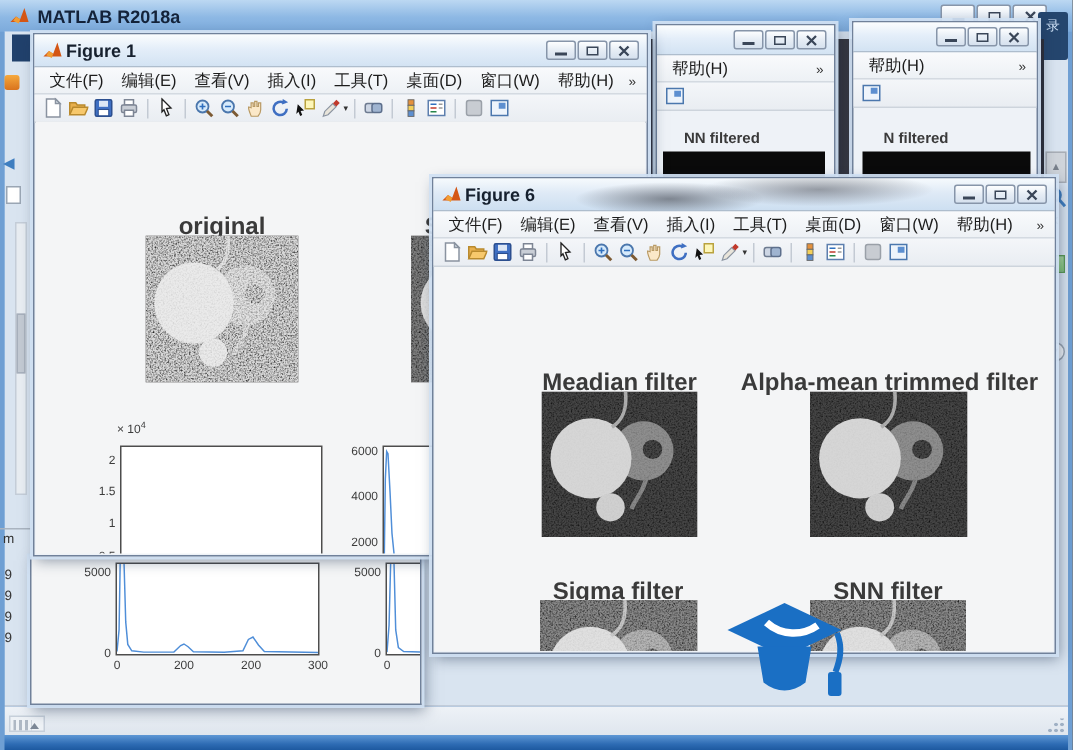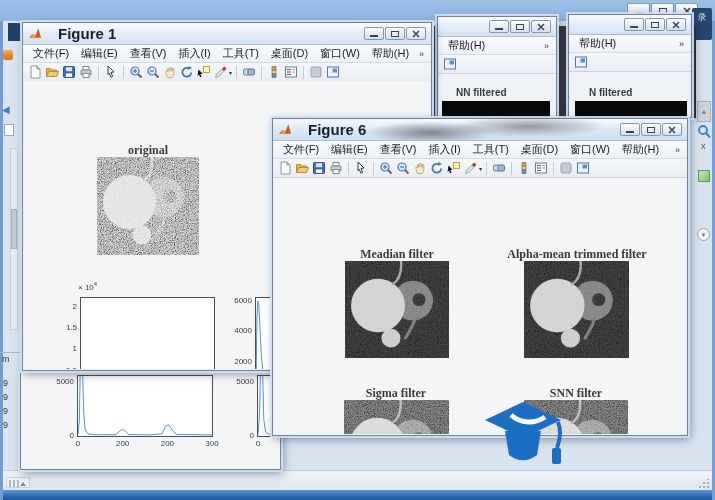--- a/index.html
+++ b/index.html
@@ -59,34 +59,34 @@
     border-right:3px solid transparent;border-bottom:4px solid #7c8796;}
   
   .win{position:absolute;background:#eef2f7;border:1px solid #70819a;
     box-shadow:0 0 0 2px rgba(208,225,243,.92),2px 3px 9px rgba(25,45,75,.5);}
   .titlebar{height:22px;display:flex;align-items:center;padding:0 5px;
     background:linear-gradient(#fbfdfe,#e4eef9 45%,#d3e3f3);border-bottom:1px solid #aebdcd;}
   .titlebar.glassy{background:
     radial-gradient(90px 16px at 38% 65%, rgba(15,15,22,.45), transparent 70%),
     radial-gradient(110px 16px at 62% 35%, rgba(20,20,28,.38), transparent 70%),
     linear-gradient(#f6fafd,#dfeaf6 45%,#cddff1);}
-  .win-title{font-size:15px;font-weight:700;color:#16202e;margin-left:16px;white-space:nowrap;}
+  .win-title{font-size:12px;font-weight:700;color:#16202e;margin-left:2px;white-space:nowrap;}
   .titlebar .winbtns{margin-left:auto;}
   .titlebar .winbtn{width:20px;height:13px;}
   .menubar{height:18px;display:flex;align-items:center;background:linear-gradient(#f9fafc,#edf1f5);
     border-bottom:1px solid #d4dae1;padding:0 4px;position:relative;}
   .menu-item{font-size:11px;color:#1c1c1c;padding:0 6px;white-space:nowrap;}
   .menu-chevron{margin-left:auto;font-size:9px;color:#333;padding-right:3px;}
   .toolbar{height:19px;display:flex;align-items:center;background:linear-gradient(#f4f6f9,#e9edf2);
     border-bottom:1px solid #cdd4dc;padding:0 4px;gap:1px;}
   .tb-sep{width:1px;height:13px;background:#c3cad3;margin:0 3px;}
   .iconbox{width:16px;height:15px;display:flex;align-items:center;justify-content:center;}
   .caret{font-size:6px;color:#333;margin-left:-1px;}
   .fig-content{position:absolute;left:1px;right:1px;bottom:1px;background:#f4f5f6;overflow:hidden;}
-  .axtitle{position:absolute;font-size:12px;font-weight:700;color:#3a3a3a;transform:translateX(-50%);white-space:nowrap;font-family:Liberation Serif, serif;}
+  .axtitle{position:absolute;font-size:16px;font-weight:700;color:#3a3a3a;transform:translateX(-50%);white-space:nowrap;}
   .blobimg{position:absolute;}
   
   .plot{position:absolute;background:#fff;border:1px solid #4d4d4d;}
   .plot svg{position:absolute;left:0;top:0;width:100%;height:100%;display:block;}
   .ytick{position:absolute;right:calc(100% + 4px);transform:translateY(-55%);font-size:8px;color:#3c3c3c;white-space:nowrap;}
   .xtick{position:absolute;top:calc(100% + 3px);transform:translateX(-50%);font-size:8px;color:#3c3c3c;white-space:nowrap;}
   .mult{position:absolute;font-size:8px;color:#3c3c3c;}
   .mult sup{font-size:6px;}
   
   .mini-label{position:absolute;font-size:10px;font-weight:700;color:#3a3a3a;white-space:nowrap;margin-left:16px;}
@@ -121,20 +121,26 @@
     </g>
     <g id="mlogo">
       <path d="M1,11 L5,7 L8,9 L11,1 L14,11 Z" fill="#d45615"></path>
       <path d="M5,7 L8,9 L7,12 L3,10 Z" fill="#f29E34"></path>
     </g>
   </defs>
 </svg>
 
 <div class="stage">
 
+  <div class="mt-titlebar">
+    <svg width="14" height="13" viewBox="0 0 15 13">
+        <use href="#mlogo" xlink:href="#mlogo"></use>
+      </svg>
+    <span class="mt-title">MATLAB R2018a</span>
+  </div>
   <div class="mt-topbtns winbtns">
     <span class="winbtn">
         <span class="g-min"></span>
       </span>
     <span class="winbtn">
         <span class="g-max"></span>
       </span>
     <span class="winbtn">
         <svg width="8" height="8">
           <path d="M1,1 L7,7 M7,1 L1,7" stroke="#3a4658" stroke-width="1.6"></path>
@@ -431,21 +437,21 @@
         <svg viewBox="0 0 136 96" preserveAspectRatio="none">
             <polyline points="0.0,91.4 0.9,21.7 1.8,3.1 2.7,4.6 4.1,31.0 5.4,58.8 6.8,72.8 8.2,78.2 10.0,79.7 11.8,76.6 13.6,79.0 15.4,85.2 18.1,90.1 21.8,92.6 27.2,93.8 36.3,94.3 54.4,94.6 90.7,94.9 136.0,95.1" fill="none" stroke="#4f8ed8" stroke-width="1"></polyline>
           </svg>
       <span class="ytick" style="top: 3.2%;">6000</span>
           <span class="ytick" style="top: 35.5%;">4000</span>
           <span class="ytick" style="top: 67.7%;">2000</span>
         </div>
     </div>
   </div>
 
-  <div class="win z4" style="left:272px;top:118px;width:416px;height:318px;">
+  <div class="win z4" style="left:288px;top:118px;width:416px;height:318px;">
     <div class="titlebar glassy">
       <svg width="14" height="13" viewBox="0 0 15 13">
           <use href="#mlogo" xlink:href="#mlogo"></use>
         </svg>
       <span class="win-title">Figure 6</span>
       <span class="winbtns">
         <span class="winbtn">
             <span class="g-min"></span>
           </span>
         <span class="winbtn">

